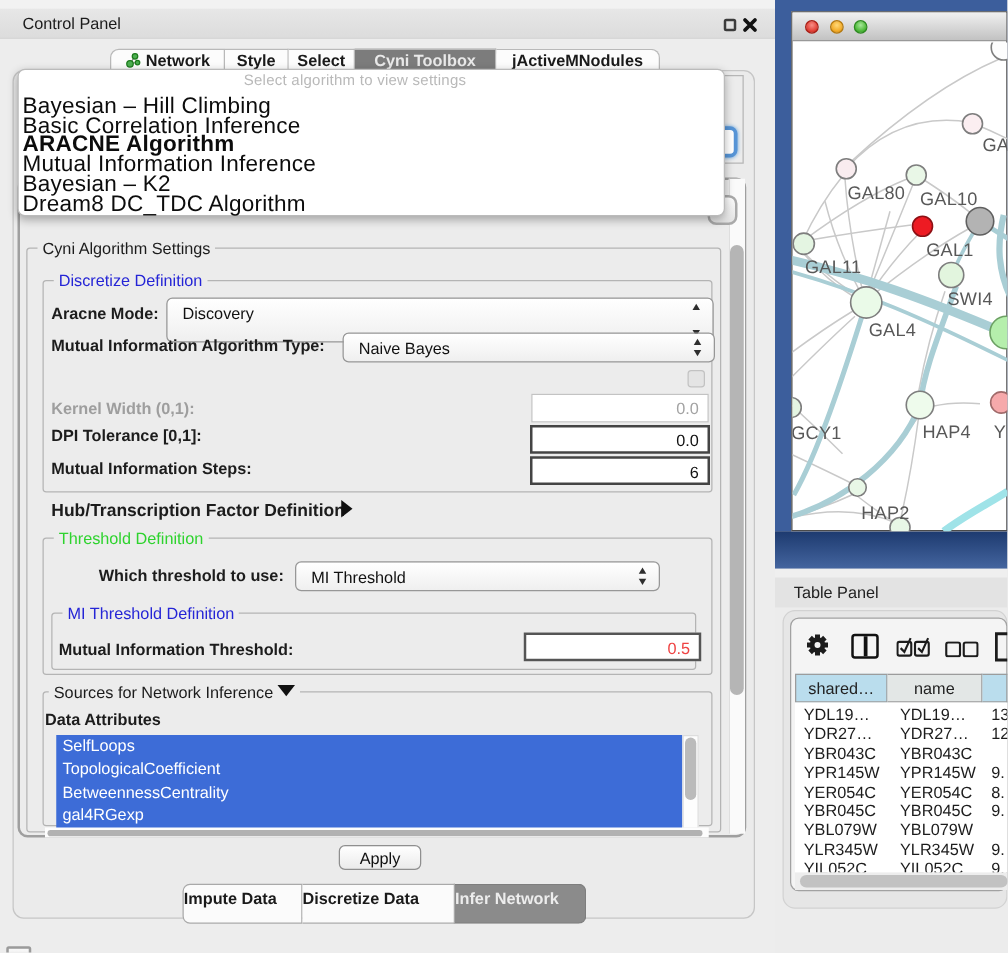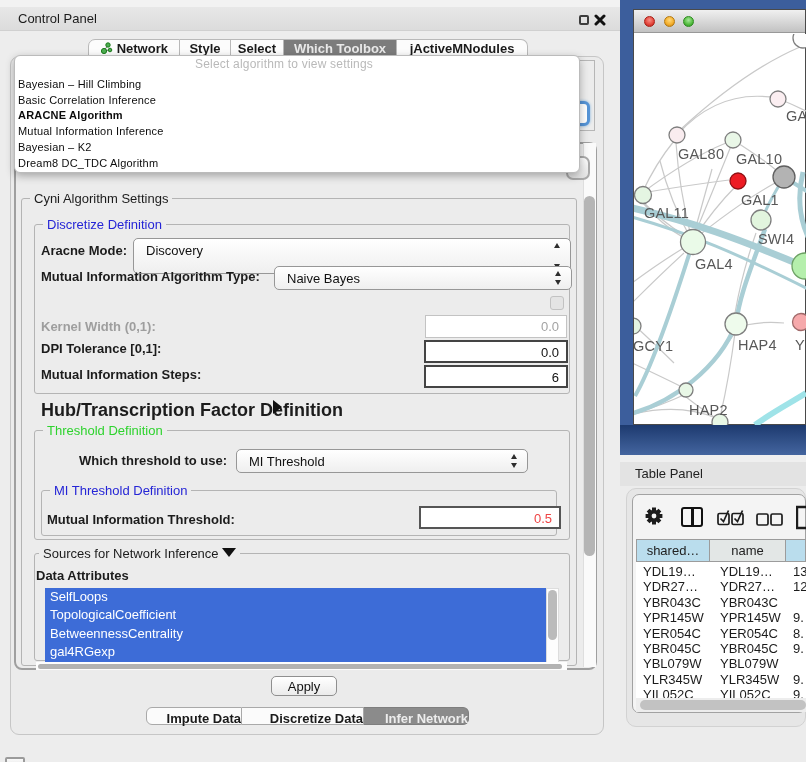--- a/index.html
+++ b/index.html
@@ -8,21 +8,21 @@
 .dis{color:#9e9e9e}
 .grp{position:absolute;border:1px solid #b4b4b4;border-radius:3px}
 .gtl{position:absolute;top:-8px;left:8px;background:#ececec;padding:0 4px;font-size:13px;white-space:nowrap}
 .combo{position:absolute;border:1px solid #979797;border-radius:5px;background:linear-gradient(#ffffff,#efefef);font-size:13px;color:#111}
 .combo span{position:absolute;left:12px;top:4px;white-space:nowrap}
 .car{position:absolute;right:10px;width:0;height:0;border-left:3.5px solid transparent;border-right:3.5px solid transparent}
 .caru{top:4px;border-bottom:5px solid #2e2e2e}
 .card{bottom:4px;border-top:5px solid #2e2e2e}
 .fld{position:absolute;background:#fff;font-size:13px;text-align:right;padding:3px 7px 0 0}
 .tab{position:absolute;top:39px;height:19px;background:#fcfcfc;border:1px solid #b9b9b9;font-size:13px;font-weight:bold;color:#1a1a1a;text-align:center;line-height:18px;white-space:nowrap}
-.btab{position:absolute;top:707px;height:18px;background:#fbfbfb;border:1px solid #a9a9a9;font-size:13px;font-weight:bold;color:#1a1a1a;text-align:right;line-height:21px}
+.btab{position:absolute;top:707px;height:32px;background:#fbfbfb;border:1px solid #a9a9a9;font-size:13px;font-weight:bold;color:#1a1a1a;text-align:left;line-height:21px}
 </style></head>
 <body>
 
 <div class="abs" style="left:0;top:0;width:620px;height:762px;background:#ededed">
   <div class="abs" style="left:0;top:0;width:620px;height:7px;background:#f2f2f2"></div>
   <div class="abs" style="left:0;top:7px;width:620px;height:24px;background:linear-gradient(#e7e7e7,#dcdcdc);border-bottom:1px solid #d0d0d0"></div>
   <div class="abs" style="left:18px;top:11px;font-size:13px;color:#1b1b1b">Control Panel</div>
   <div class="abs" style="left:579px;top:15px;width:10px;height:10px;border:2px solid #3c3c3c;border-radius:2px"></div>
   <svg class="abs" style="left:594px;top:14px" width="12" height="12" viewBox="0 0 12 12">
       <path d="M2 2 L10 10 M10 2 L2 10" stroke="#111" stroke-width="3" stroke-linecap="round"></path>
@@ -31,21 +31,21 @@
   <div class="tab" style="left:88px;width:92px;border-radius:7px 0 0 0">
     <svg width="13" height="13" viewBox="0 0 13 13" style="vertical-align:-2px">
         <path d="M4 9 L8 3 M4 9 L9 8" stroke="#777" stroke-width="1"></path>
         <circle cx="8" cy="3" r="2.2" fill="#4caf50" stroke="#1c7a1c"></circle>
         <circle cx="4" cy="9" r="2.6" fill="#4caf50" stroke="#1c7a1c"></circle>
         <circle cx="10" cy="8" r="1.8" fill="#4caf50" stroke="#1c7a1c"></circle>
       </svg>
     Network</div>
   <div class="tab" style="left:180px;width:51px;border-left:none">Style</div>
   <div class="tab" style="left:231px;width:53px;border-left:none">Select</div>
-  <div class="tab" style="left:284px;width:113px;border-left:none;background:#7c7c7c;color:#e9e9e9">Which Toolbox</div>
+  <div class="tab" style="left:284px;width:113px;border-left:none;background:#7c7c7c;color:#e9e9e9">Cyni Toolbox</div>
   <div class="tab" style="left:397px;width:131px;border-left:none;border-radius:0 7px 0 0">jActiveMNodules</div>
 
   <div class="abs" style="left:10px;top:56px;width:594px;height:679px;background:#ebebeb;border:1px solid #c6c6c6;border-radius:9px"></div>
 
   <div class="abs" style="left:155px;top:60px;width:440px;height:71px;background:#ececec;border:1px solid #b6b6b6"></div>
   <div class="abs" style="left:566px;top:101px;width:24px;height:25px;background:#fff;border:3px solid #5694d6;border-radius:6px;box-shadow:0 0 3px #78aede"></div>
 
   <div class="abs" style="left:14px;top:142px;width:583px;height:528px;background:#ececec;border:2px solid #9f9f9f;border-radius:8px"></div>
   <div class="abs" style="left:583px;top:143px;width:13px;height:524px;background:#fafafa;border-left:1px solid #dedede"></div>
   <div class="abs" style="left:584px;top:196px;width:11px;height:360px;background:#b5b5b5;border-radius:6px"></div>
@@ -71,21 +71,21 @@
       <i class="car card"></i>
     </div>
   <div class="abs" style="left:550px;top:296px;width:14px;height:14px;background:#e4e4e4;border:1px solid #c2c2c2;border-radius:3px"></div>
   <div class="lbl abs dis" style="left:41px;top:319px">Kernel Width (0,1):</div>
   <div class="fld" style="left:425px;top:315px;width:142px;height:23px;border:1px solid #c3c3c3;color:#a3a3a3">0.0</div>
   <div class="lbl abs" style="left:41px;top:341px">DPI Tolerance [0,1]:</div>
   <div class="fld" style="left:424px;top:340px;width:144px;height:23px;border:2px solid #444;color:#111">0.0</div>
   <div class="lbl abs" style="left:41px;top:367px">Mutual Information Steps:</div>
   <div class="fld" style="left:424px;top:365px;width:144px;height:23px;border:2px solid #444;color:#111">6</div>
 
-  <div class="lbl abs" style="left:41px;top:400px;font-size:18px">Hub/Transcription Factor Definition</div>
+  <div class="lbl abs" style="left:41px;top:400px;font-size:14px">Hub/Transcription Factor Definition</div>
   <div class="abs" style="left:273px;top:400px;width:0;height:0;border-top:7px solid transparent;border-bottom:7px solid transparent;border-left:9px solid #111"></div>
 
   <div class="grp" style="left:34px;top:430px;width:536px;height:110px">
       <span class="gtl" style="color:#2ed32e">Threshold Definition</span>
     </div>
   <div class="lbl abs" style="left:79px;top:453px">Which threshold to use:</div>
   <div class="combo" style="left:236px;top:449px;width:292px;height:24px">
       <span>MI Threshold</span>
       <i class="car caru"></i>
       <i class="car card"></i>
@@ -109,21 +109,21 @@
   <div class="abs" style="left:271px;top:676px;width:66px;height:20px;background:linear-gradient(#ffffff,#ebebeb);border:1px solid #8f8f8f;border-radius:5px;font-size:13px;color:#111;text-align:center;line-height:19px">Apply</div>
 
   <div class="btab" style="left:146px;width:96px;border-radius:6px 0 0 6px">Impute Data</div>
   <div class="btab" style="left:242px;width:122px;border-left:none">Discretize Data</div>
   <div class="btab" style="left:364px;width:105px;border-left:none;border-radius:0 6px 6px 0;background:#8b8b8b;border-color:#7e7e7e;color:#ededed">Infer Network</div>
 
   <div class="abs" style="left:5px;top:757px;width:20px;height:12px;border:2px solid #9b9b9b;border-radius:2px;background:linear-gradient(#fafafa,#e2e2e2)"></div>
 
   <div class="abs" style="left:14px;top:55px;width:566px;height:118px;background:#fff;border:1px solid #bbb;border-radius:6px;box-shadow:0 3px 8px rgba(0,0,0,0.3)"></div>
   <div class="abs" style="left:195px;top:57px;font-size:12px;color:#b9b9b9;letter-spacing:0.2px">Select algorithm to view settings</div>
-  <div class="abs" style="left:18px;top:77px;font-size:11px;color:#0c0c0c;line-height:15.7px;letter-spacing:0.2px;white-space:nowrap">Bayesian – Hill Climbing<br>Basic Correlation Inference<br><b>ARACNE Algorithm</b><br>Mutual Information Inference<br>Bayesian – K2<br>Dream8 DC_TDC Algorithm</div>
+  <div class="abs" style="left:18px;top:77px;font-size:18px;color:#0c0c0c;line-height:15.7px;letter-spacing:0.2px;white-space:nowrap">Bayesian – Hill Climbing<br>Basic Correlation Inference<br><b>ARACNE Algorithm</b><br>Mutual Information Inference<br>Bayesian – K2<br>Dream8 DC_TDC Algorithm</div>
 </div>
 
 <div class="abs" style="left:620px;top:0;width:186px;height:762px;background:#ececec">
   <div class="abs" style="left:0;top:0;width:186px;height:425px;background:#3c5e9c"></div>
   <div class="abs" style="left:0;top:425px;width:186px;height:30px;background:linear-gradient(#1d3a6f,#44659f)"></div>
 
   <div class="abs" style="left:13px;top:9px;width:173px;height:416px;border:1px solid #4a4a4a;background:#fff">
     <div class="abs" style="left:0;top:0;width:171px;height:23px;background:linear-gradient(#f0f0f0,#c2c2c2);border-bottom:1px solid #999">
       <span class="abs" style="left:10px;top:6px;width:11px;height:11px;border-radius:50%;background:radial-gradient(circle at 50% 35%,#f88e86,#e2443a 60%,#b22018);border:1px solid #a81e15"></span>
       <span class="abs" style="left:30px;top:6px;width:11px;height:11px;border-radius:50%;background:radial-gradient(circle at 50% 35%,#ffd97a,#f3ad2b 60%,#c07b10);border:1px solid #b4790f"></span>

